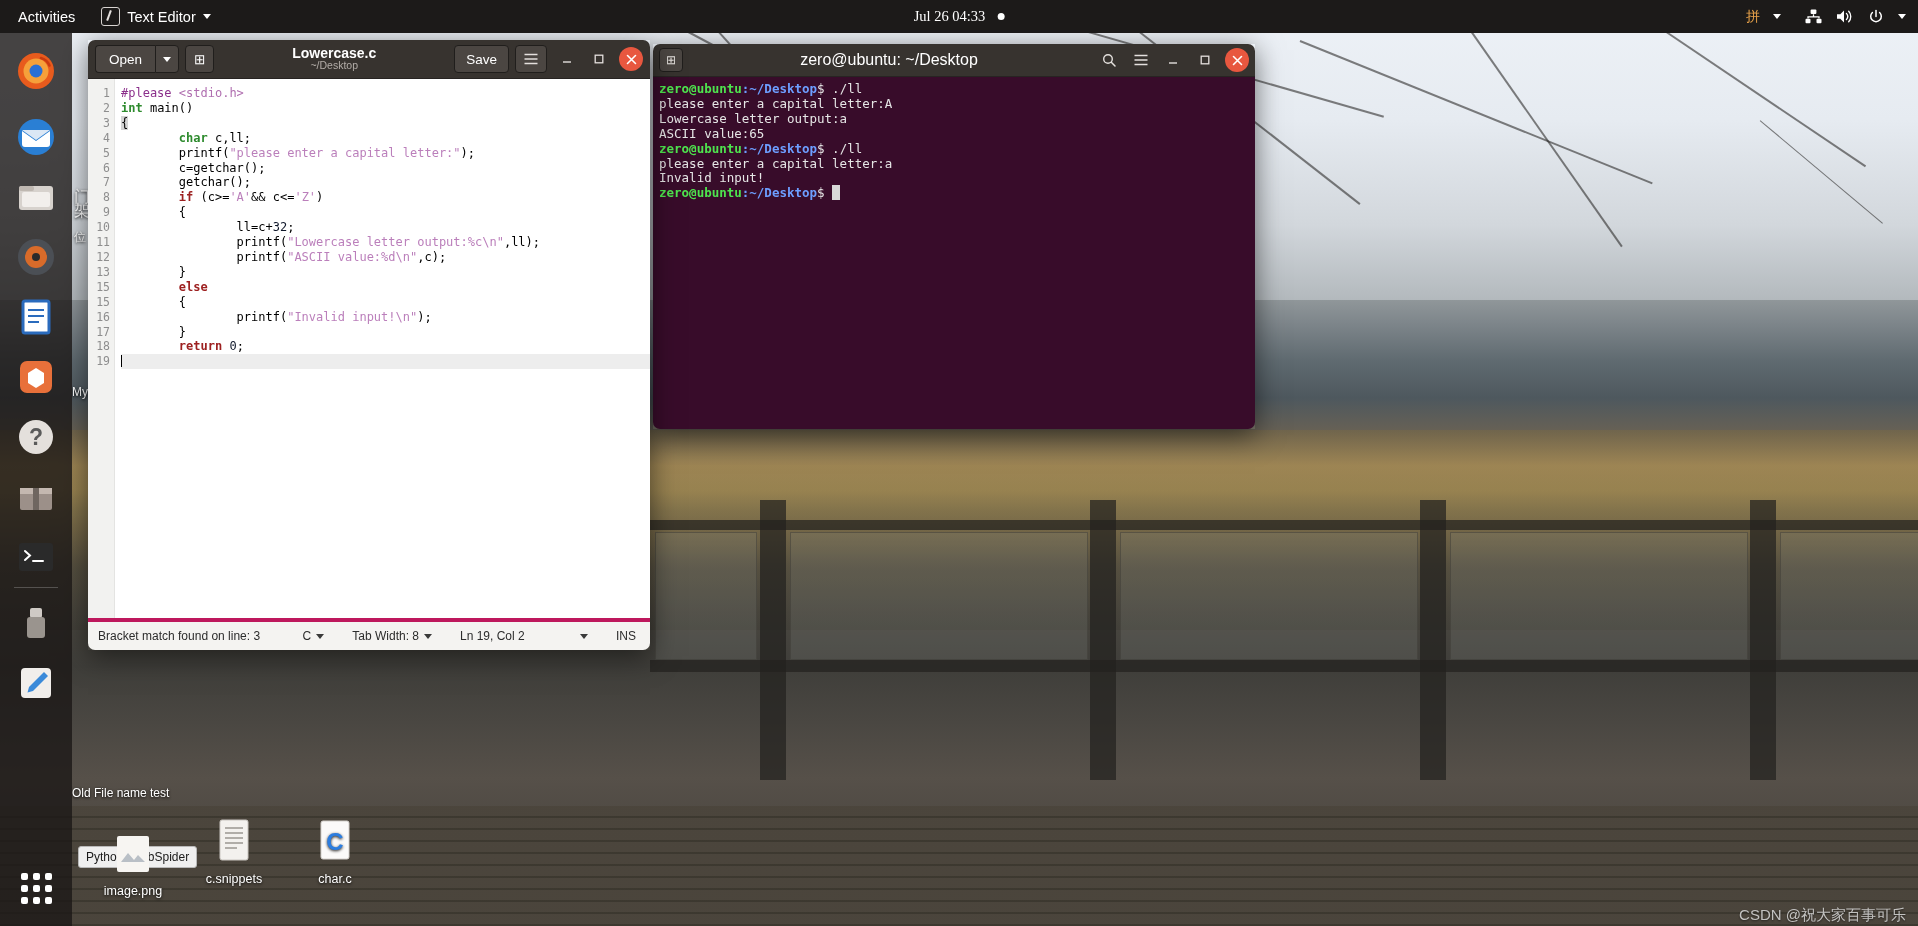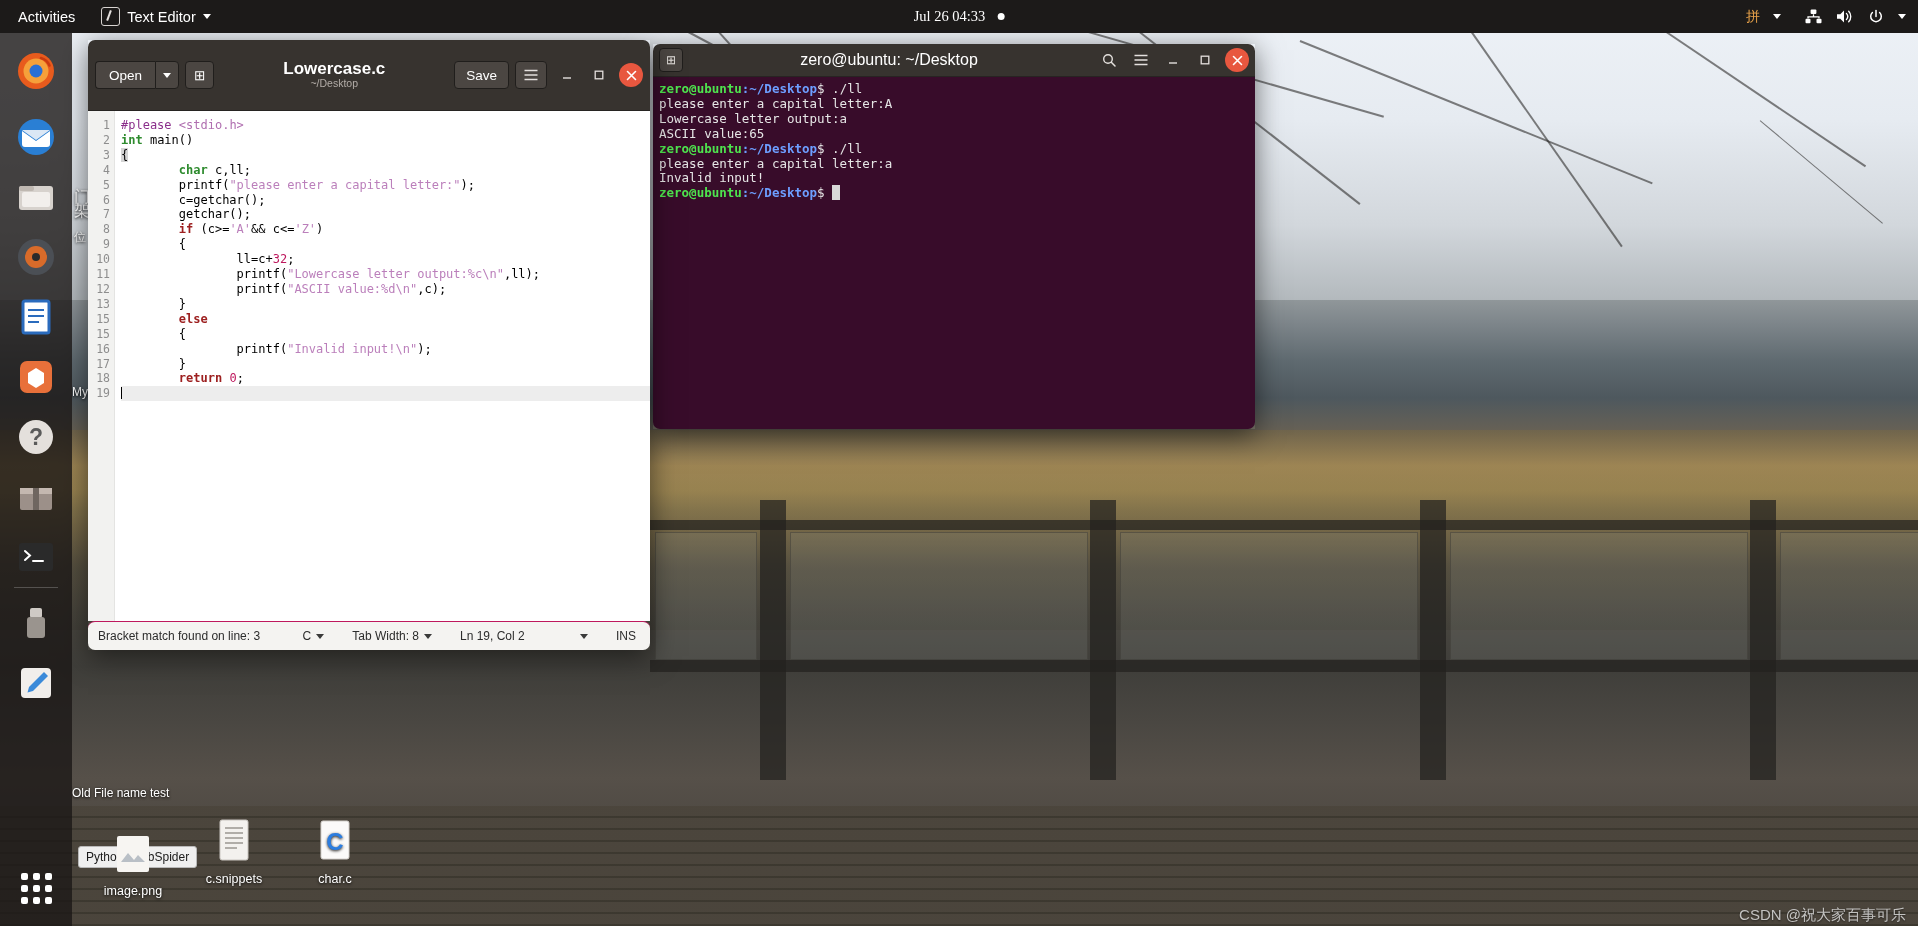--- a/index.html
+++ b/index.html
@@ -143,35 +143,35 @@
   
   .gedit {
     position: absolute; left: 88px; top: 40px; width: 562px; height: 610px;
     box-shadow: 0 6px 26px rgba(0,0,0,.55);
     display: flex; flex-direction: column;
     z-index: 20;
   }
   .gedit-hb {
     height: 38px; background: #37332f;
     border-top-left-radius: 7px; border-top-right-radius: 7px;
-    display: flex; align-items: center; padding: 16px 7px; gap: 6px;
+    display: flex; align-items: center; padding: 0 7px; gap: 6px;
     border-bottom: 1px solid #272422;
   }
   .hb-btn {
     background: #4b4642; color: #ffffff; border: 1px solid #201e1c;
     border-radius: 4px; font-size: 13.5px; height: 26px;
     display: flex; align-items: center; justify-content: center;
     padding: 0 11px; cursor: default;
   }
   .hb-btn.join-l { border-top-right-radius: 0; border-bottom-right-radius: 0; border-right: none; padding: 0 13px;}
   .hb-btn.join-r { border-top-left-radius: 0; border-bottom-left-radius: 0; padding: 0 7px; }
   .hb-title-wrap {
     flex: 1; text-align: center; line-height: 1.05; padding-bottom: 1px;
   }
-  .hb-title { color: #ffffff; font-size: 17px; font-weight: bold; }
+  .hb-title { color: #ffffff; font-size: 14px; font-weight: bold; }
   .hb-sub { color: #b2aca7; font-size: 10.5px; }
   .win-btn {
     width: 24px; height: 24px; border-radius: 50%;
     display: flex; align-items: center; justify-content: center;
     color: #e8e4e1; font-size: 13px; margin-left: 2px;
   }
   .win-btn.close { background: #e8573f; color: #fff; }
 
   .gedit-body { flex: 1; background: #ffffff; display: flex; overflow: hidden; position: relative; }
   .gutter {
@@ -183,31 +183,31 @@
   .code {
     flex: 1; padding: 7px 0 0 6px; margin: 0;
     font-family: "DejaVu Sans Mono", monospace; font-size: 12px;
     line-height: 14.9px; color: #000000; white-space: pre;
   }
   .code .kw { color: #9d2020; font-weight: bold; }
   .code .kwg { color: #2e8b2e; font-weight: bold; }
   .code .pre { color: #8b2f8b; }
   .code .hdr { color: #b06fb0; }
   .code .str { color: #bb7fbb; }
-  .code .num { color: #be185d; }
+  .code .num { color: #0f172a; }
   .code .cur-line { display: block; background: #ededed; }
   .code .brk { background: #d4d4d4; }
   .caret-bar {
     display: inline-block; width: 1px; height: 12px; background: #000;
     vertical-align: -2px;
   }
   .gedit-sb {
-    height: 28px; background: #f4f3f1; border-top: 1px solid #be185d;
+    height: 28px; background: #f4f3f1; border-top: 4px solid #be185d;
     display: flex; align-items: center; font-size: 12px; color: #2c2c2c;
-    border-bottom-left-radius: 7px; border-bottom-right-radius: 7px; border-radius: 7px;
+    border-bottom-left-radius: 7px; border-bottom-right-radius: 7px;
   }
   .sb-msg { padding-left: 10px; flex: 1; }
   .sb-item { display: flex; align-items: center; gap: 5px; padding: 0 14px; }
   .sb-caret {
     width: 0; height: 0; border-left: 4px solid transparent;
     border-right: 4px solid transparent; border-top: 5px solid #3a3a3a;
   }
 
   
   .term {

